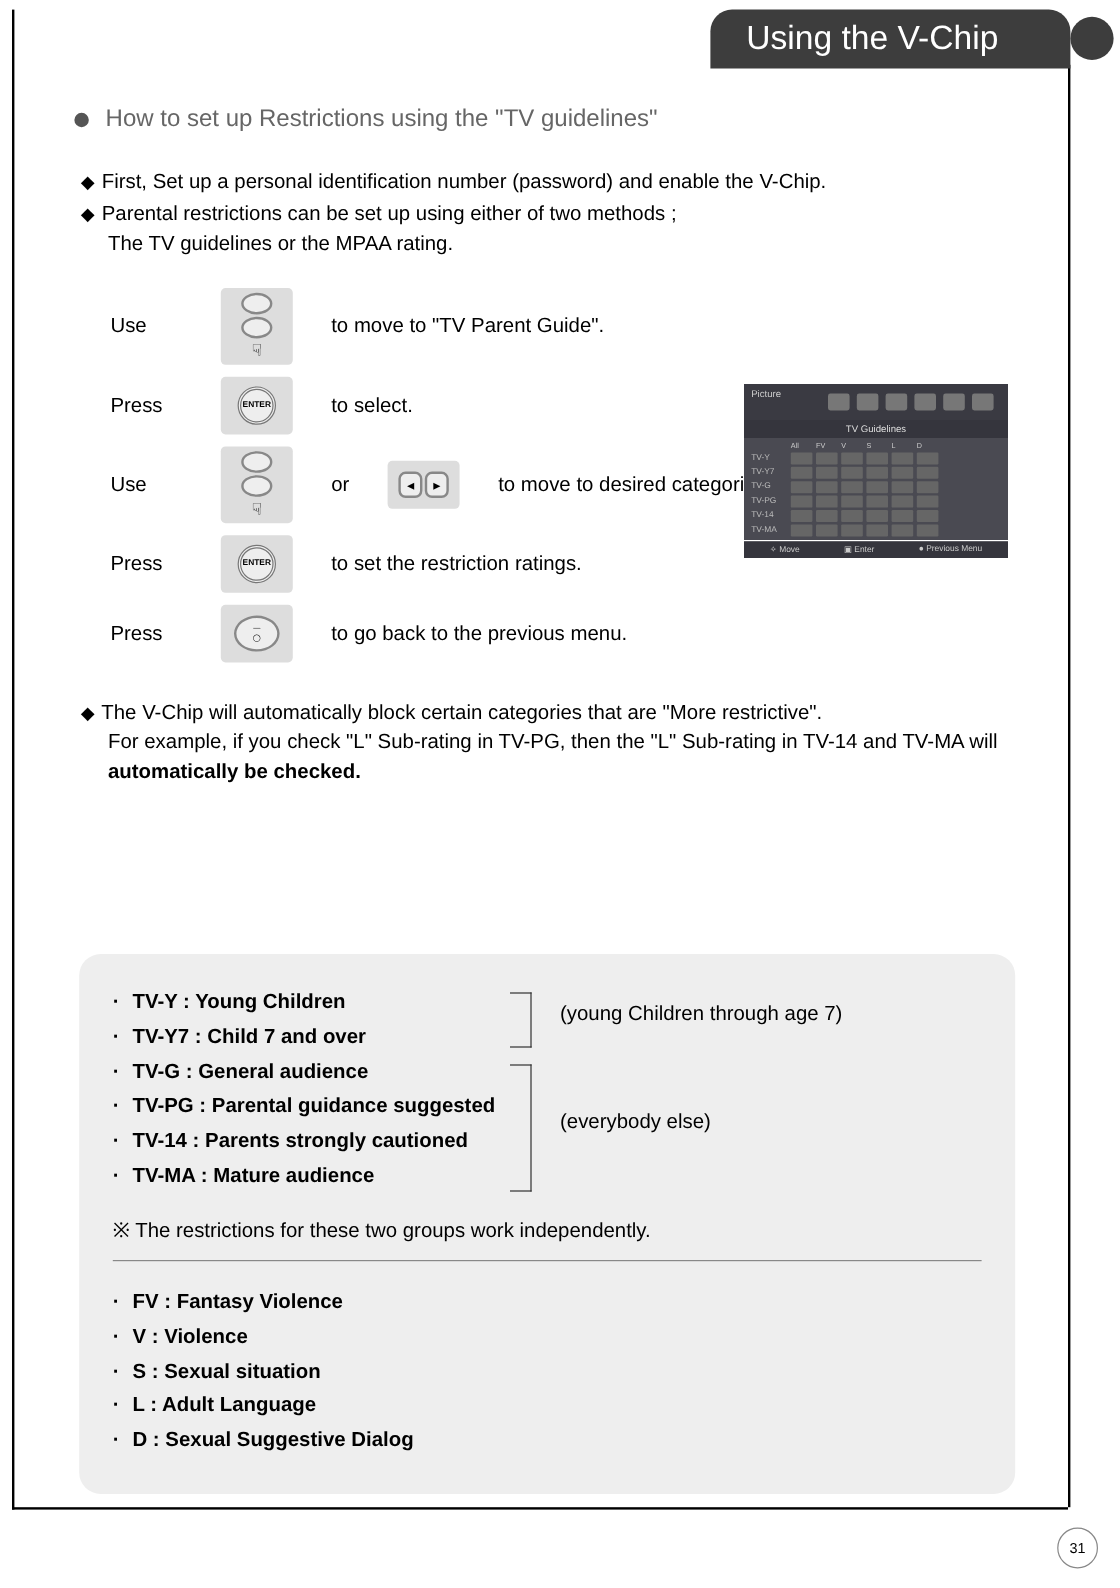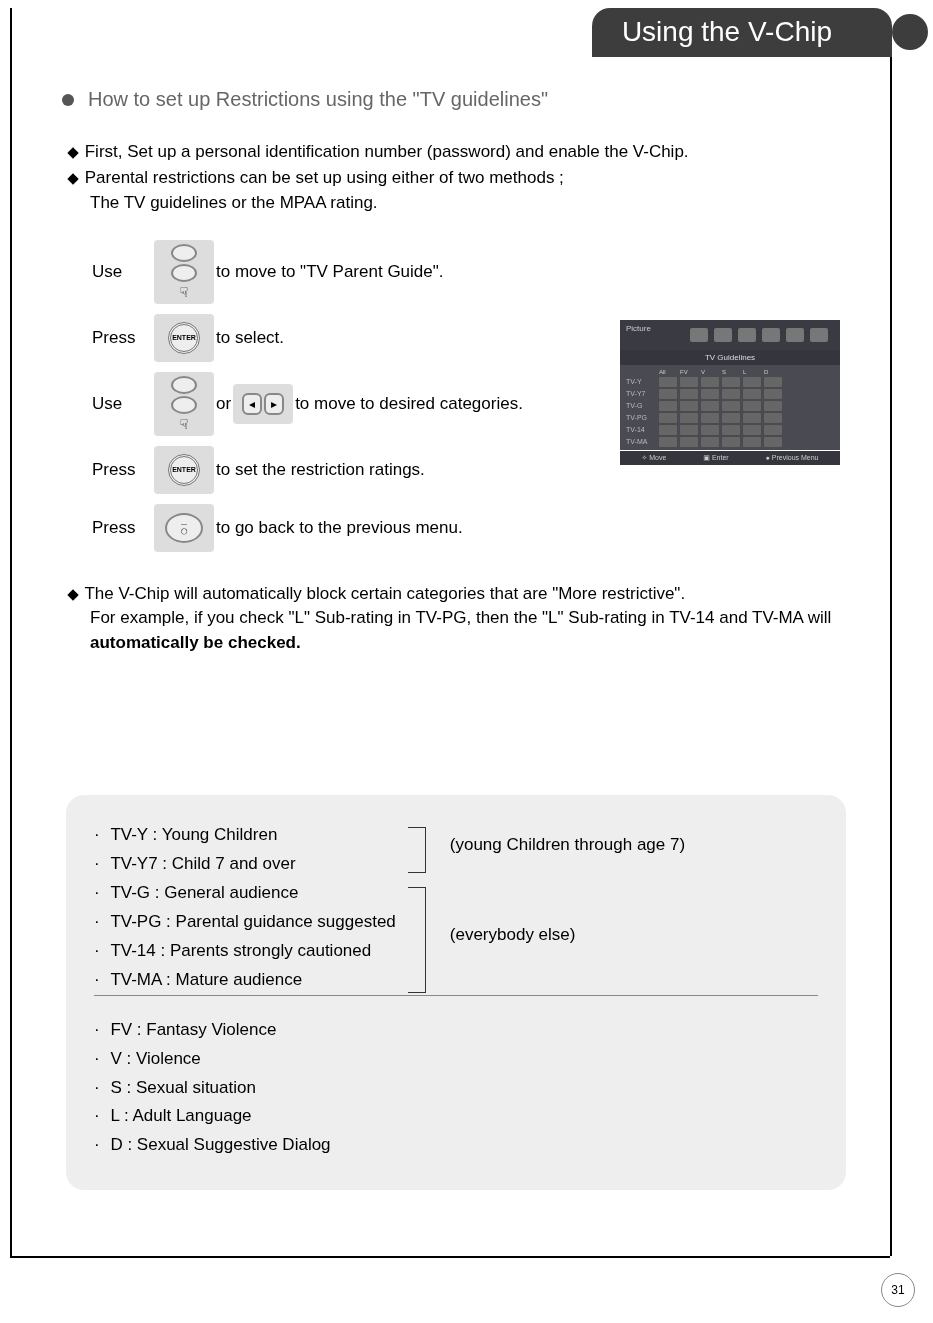--- a/index.html
+++ b/index.html
@@ -61,21 +61,21 @@
   .bullet-lg {
     width: 12px; height: 12px; border-radius: 50%; background: #555;
   }
   .intro p { font-size: 17px; line-height: 1.5; }
   .intro { margin-bottom: 24px; padding-left: 4px; }
   .dia { display: inline-block; width: 14px; text-align: center; font-size: 15px; }
   .steps { margin: 10px 0 30px 30px; position: relative; }
   .step-row {
     display: flex;
     align-items: center;
-    gap: 2px;
+    gap: 32px;
     margin-bottom: 10px;
     font-size: 17px;
   }
   .step-row .lbl { width: 60px; }
   .icon-box {
     width: 60px;
     min-height: 48px;
     background: #ddd;
     border-radius: 4px;
     display: flex;
@@ -131,21 +131,21 @@
   .screenshot .icorow { display:flex; gap:6px; padding:4px 6px; }
   .screenshot .ico { width:18px; height:14px; background:#777; border-radius:2px;}
   .note { font-size: 17px; line-height:1.45; padding-left: 4px; margin-bottom: 140px;}
   .legend-box {
     background: #eee;
     border-radius: 18px;
     padding: 26px 28px 30px 28px;
     margin: 0 4px;
   }
   .legend-top { display:flex; gap: 12px; align-items:flex-start; }
-  .legend-list { font-size: 17px; line-height: 1.7; }
+  .legend-list { font-size: 17px; line-height: 1.7; font-weight: bold; }
   .legend-list .li::before { content:"· "; margin-right: 6px;}
   .bracket-col { position: relative; width: 30px; }
   .bracket {
     border-right: 1.5px solid #333;
     border-top: 1.5px solid #333;
     border-bottom: 1.5px solid #333;
     position: absolute;
   }
   .bracket.b1 { top: 6px; height: 46px; left: 0; width: 18px; }
   .bracket.b2 { top: 66px; height: 106px; left: 0; width: 18px; }
@@ -346,20 +346,21 @@
         <div class="bracket-col">
           <div class="bracket b1"></div>
           <div class="bracket b2"></div>
         </div>
         <div style="display:flex; flex-direction:column; gap:70px; padding-top:14px;">
           <span class="bracket-lbl">(young Children through age 7)</span>
           <span class="bracket-lbl">(everybody else)</span>
         </div>
       </div>
 
+      <div class="legend-mid">※  The restrictions for these two groups work independently.</div>
       <div class="hr"></div>
 
       <div class="legend-list">
         <div class="li">FV : Fantasy Violence</div>
         <div class="li">V : Violence</div>
         <div class="li">S : Sexual situation</div>
         <div class="li">L :  Adult Language</div>
         <div class="li">D : Sexual Suggestive Dialog</div>
       </div>
     </div>

